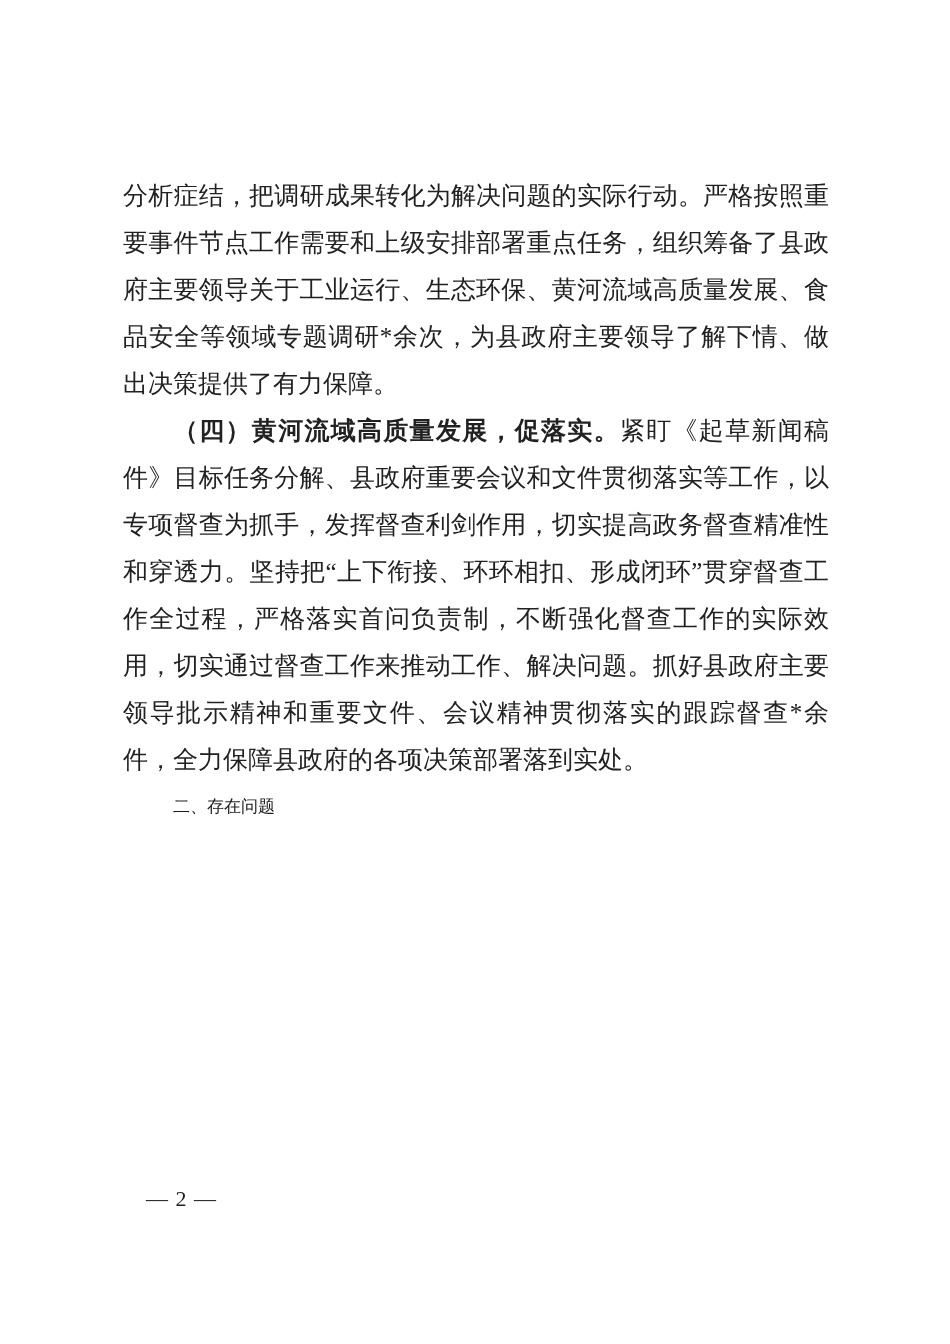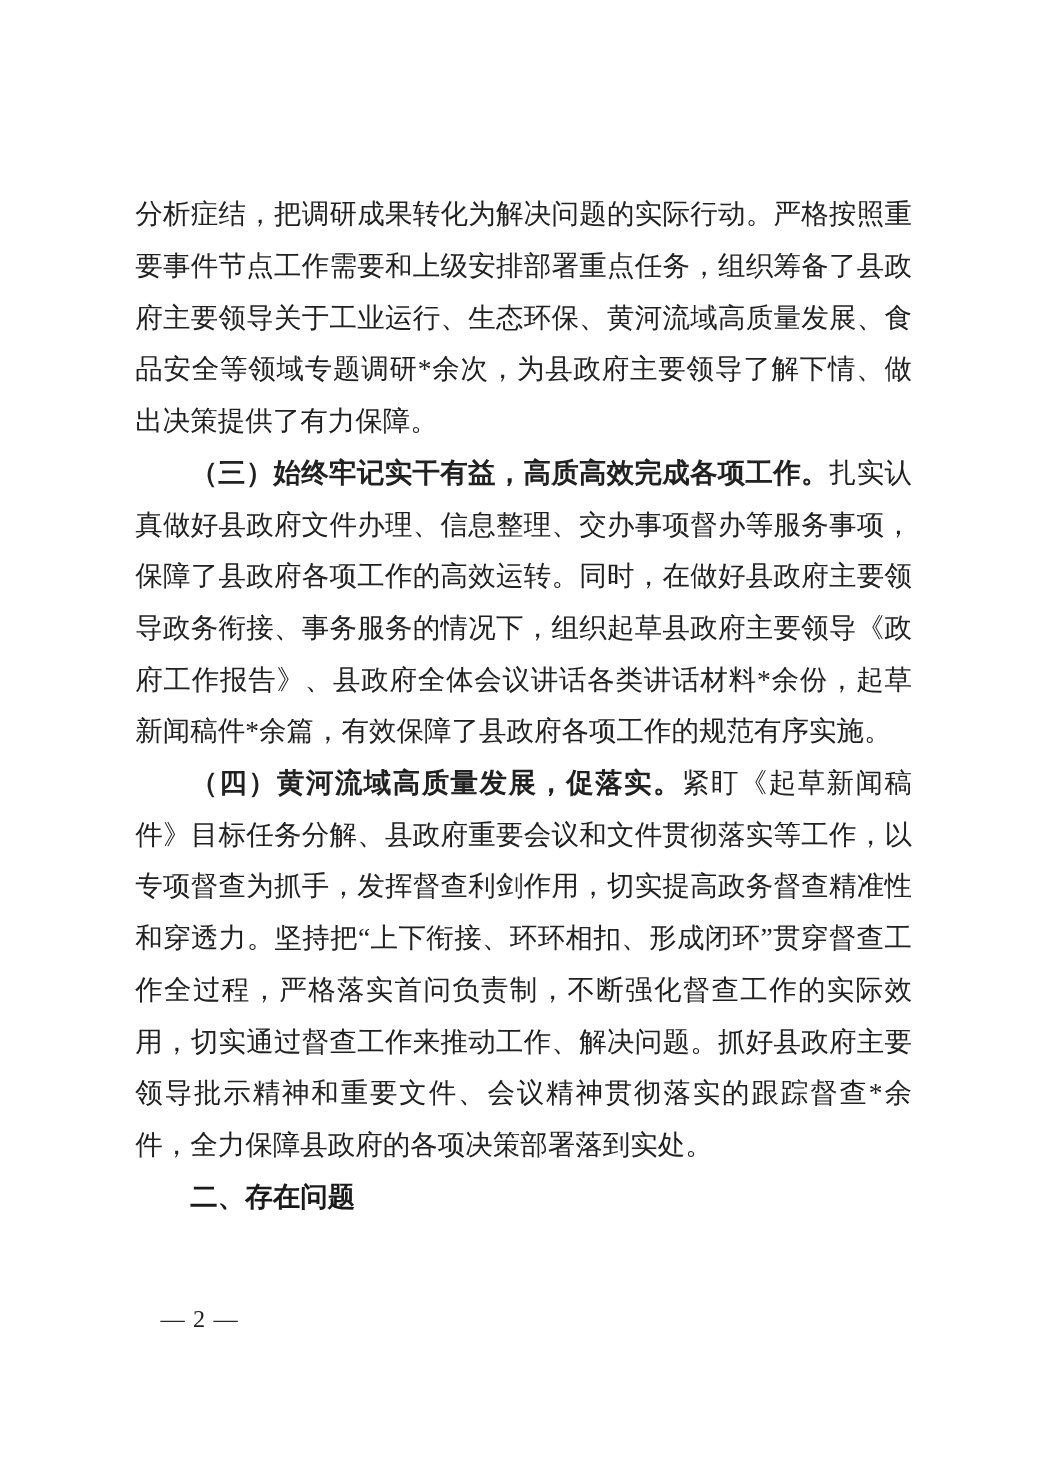--- a/index.html
+++ b/index.html
@@ -34,23 +34,23 @@
   }
   p.indent {
     text-indent: 50px;
   }
   .lead-bold {
     font-weight: bold;
   }
   h2.section-heading {
     margin: 0;
     padding: 0;
-    font-size: 25px;
+    font-size: 17px;
     line-height: 47px;
-    font-weight: bold;
+    font-weight: normal;
     font-family: "Liberation Sans", "DejaVu Sans", sans-serif;
     text-indent: 50px;
     color: #1a1a1a;
   }
   .page-number {
     position: absolute;
     left: 146px;
     top: 1184px;
     font-size: 22px;
     line-height: 30px;
@@ -60,21 +60,20 @@
   }
 </style>
 </head>
 <body>
 
 <div class="page">
   <div class="content">
 
     <p class="body-para">分析症结，把调研成果转化为解决问题的实际行动。严格按照重要事件节点工作需要和上级安排部署重点任务，组织筹备了县政府主要领导关于工业运行、生态环保、黄河流域高质量发展、食品安全等领域专题调研*余次，为县政府主要领导了解下情、做出决策提供了有力保障。</p>
 
-    <p class="body-para indent"><span class="lead-bold">（三）始终牢记实干有益，高质高效完成各项工作。</span><span>扎实认真做好县政府文件办理、信息整理、交办事项督办等服务事项，保障了县政府各项工作的高效运转。同时，在做好县政府主要领导政务衔接、事务服务的情况下，组织起草县政府主要领导《政府工作报告》、县政府全体会议讲话各类讲话材料*余份，起草新闻稿件*余篇，有效保障了县政府各项工作的规范有序实施。</span></p>
 
     <p class="body-para indent"><span class="lead-bold">（四）黄河流域高质量发展，促落实。</span><span>紧盯《起草新闻稿件》目标任务分解、县政府重要会议和文件贯彻落实等工作，以专项督查为抓手，发挥督查利剑作用，切实提高政务督查精准性和穿透力。坚持把“上下衔接、环环相扣、形成闭环”贯穿督查工作全过程，严格落实首问负责制，不断强化督查工作的实际效用，切实通过督查工作来推动工作、解决问题。抓好县政府主要领导批示精神和重要文件、会议精神贯彻落实的跟踪督查*余件，全力保障县政府的各项决策部署落到实处。</span></p>
 
     <h2 class="section-heading">二、存在问题</h2>
 
   </div>
 
   <div class="page-number">— 2 —</div>
 </div>
 

